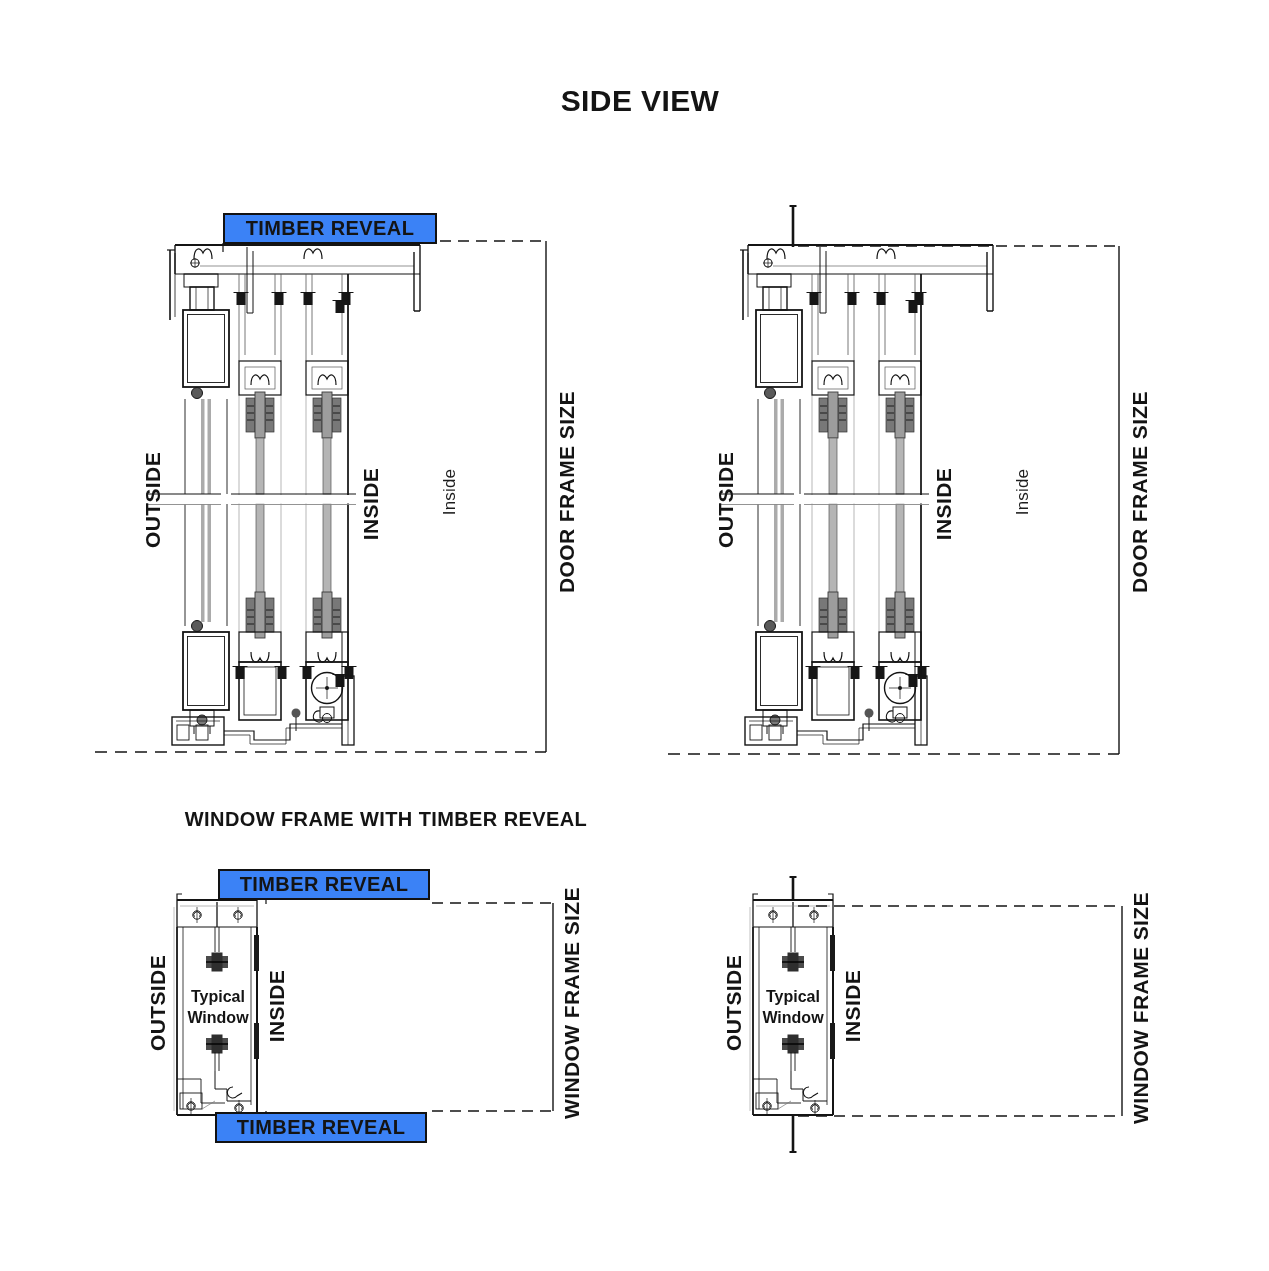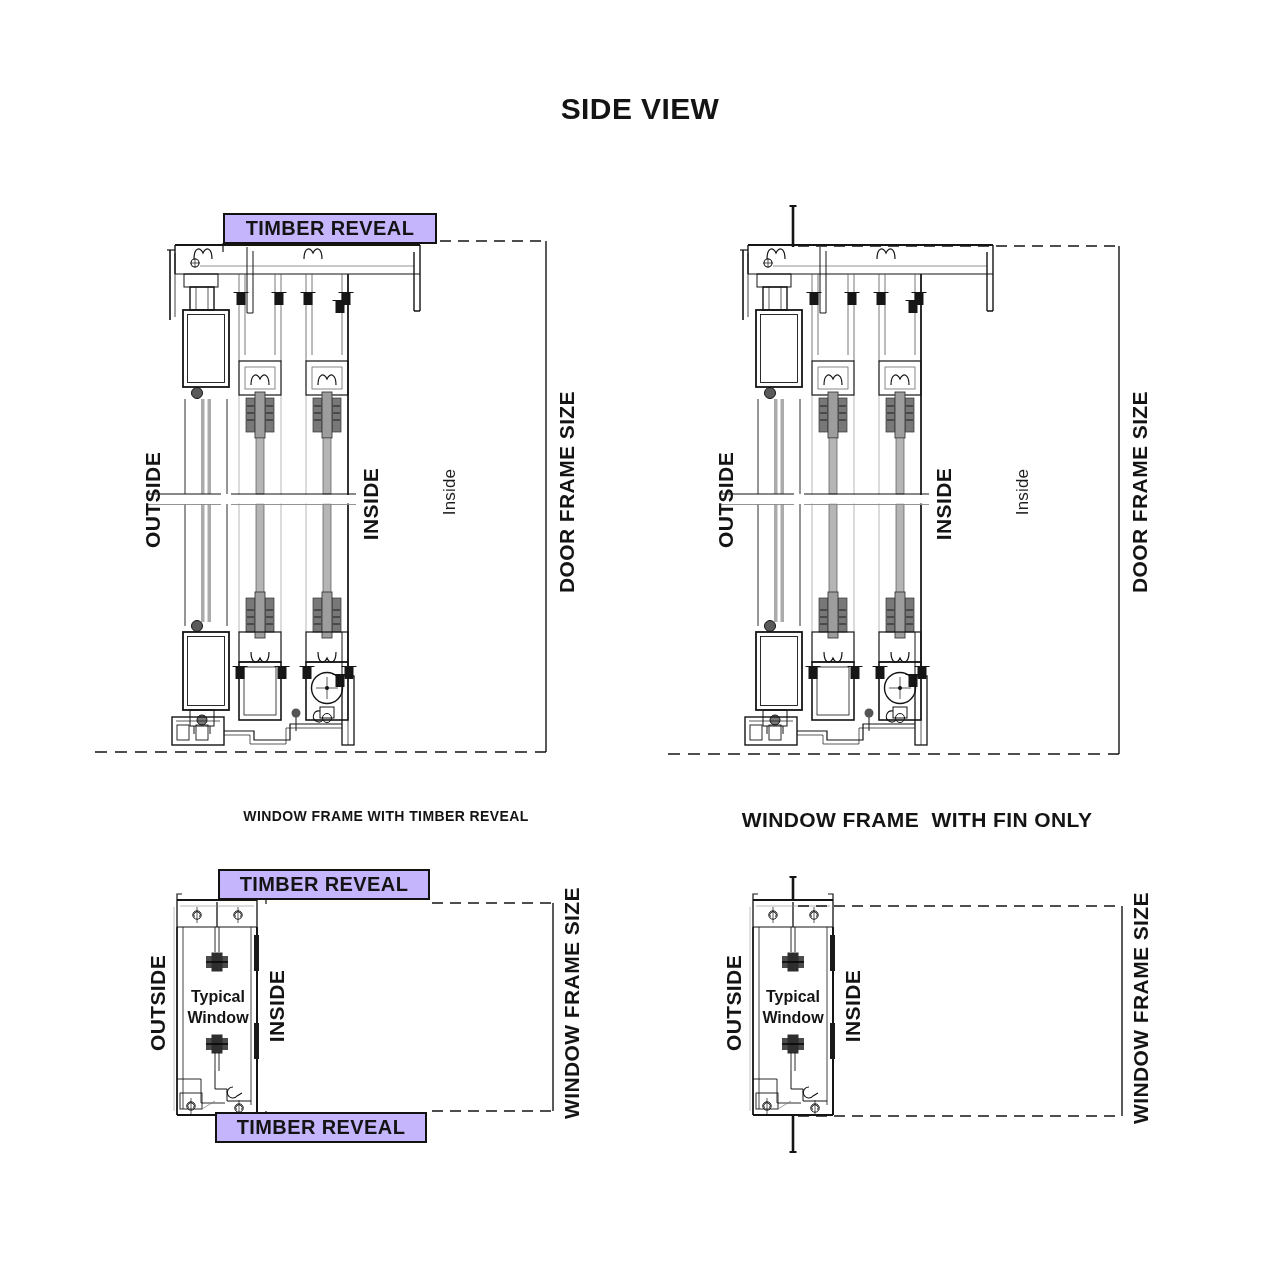--- a/index.html
+++ b/index.html
@@ -11,21 +11,21 @@
   .title{
     position:absolute;transform:translateX(-50%);
     font-weight:bold;white-space:pre;letter-spacing:.4px;
   }
   .rl{
     position:absolute;transform:translate(-50%,-50%) rotate(-90deg);
     font-weight:bold;font-size:21px;white-space:nowrap;letter-spacing:.4px;
   }
   .rl.light{font-weight:normal;font-size:17px;letter-spacing:.2px;color:#1c1c1c;}
   .tbox{
-    position:absolute;box-sizing:border-box;border:2.5px solid #121212;background:#c4b5fd;
+    position:absolute;box-sizing:border-box;border:2.5px solid #121212;background:#3b82f6;
     display:flex;align-items:center;justify-content:center;
     font-weight:bold;font-size:20px;letter-spacing:.4px;z-index:3;
   }
   .tw{
     position:absolute;transform:translate(-50%,-50%);
     font-weight:bold;font-size:16px;line-height:1.3;text-align:center;width:84px;
   }
 </style>
 </head>
 <body>
@@ -238,24 +238,23 @@
       <path d="M553,903 V1111"></path>
       <path d="M432,1111 H553" stroke-dasharray="11 7"></path>
     </g>
     <g stroke="#141414" fill="none" stroke-width="1.4">
       <path d="M798,906 H1122" stroke-dasharray="11 7"></path>
       <path d="M1122,906 V1116"></path>
       <path d="M798,1116 H1122" stroke-dasharray="11 7"></path>
     </g>
   </svg>
 
-  <div class="title" style="left:640px;top:92px;font-size:30px">SIDE VIEW</div>
-
-  <div class="title" style="left:386px;top:808px;font-size:14px">WINDOW FRAME WITH TIMBER REVEAL</div>
-  <div class="title" style="left:917px;top:808px;font-size:21px">WINDOW FRAME  WITH FIN ONLY</div>
+  <div class="title" style="left:640px;top:84px;font-size:30px">SIDE VIEW</div>
+
+  <div class="title" style="left:386px;top:808px;font-size:20px">WINDOW FRAME WITH TIMBER REVEAL</div>
 
   <div class="tbox" style="left:223px;top:213px;width:214px;height:31px">TIMBER REVEAL</div>
   <div class="tbox" style="left:218px;top:869px;width:212px;height:31px">TIMBER REVEAL</div>
   <div class="tbox" style="left:215px;top:1112px;width:212px;height:31px">TIMBER REVEAL</div>
 
   <div class="rl" style="left:153px;top:500px">OUTSIDE</div>
   <div class="rl" style="left:371px;top:504px">INSIDE</div>
   <div class="rl light" style="left:450px;top:492px">Inside</div>
   <div class="rl" style="left:567px;top:492px">DOOR FRAME SIZE</div>
 

